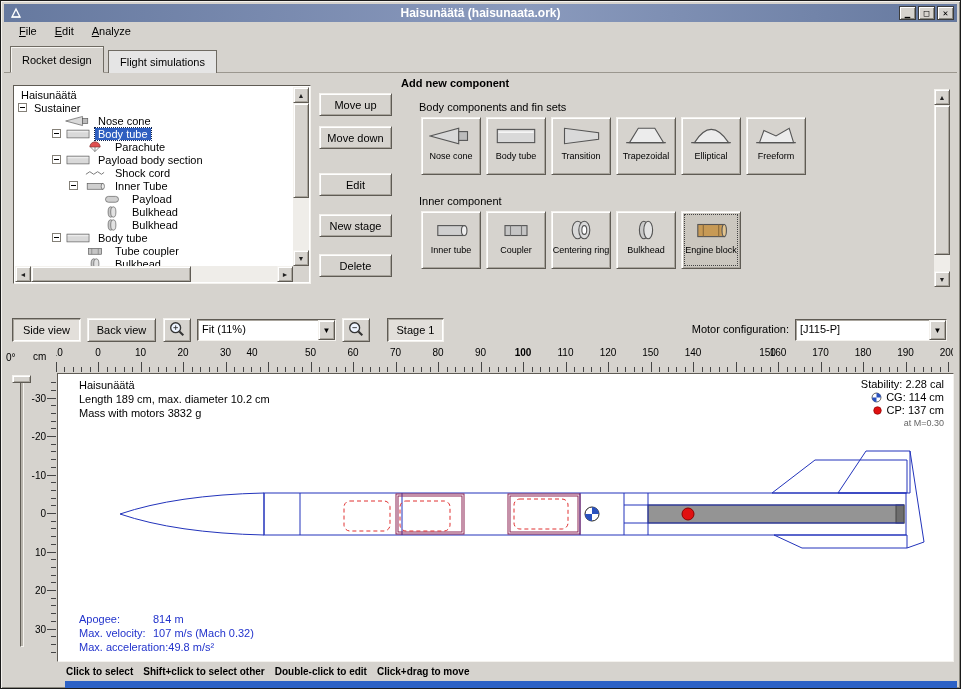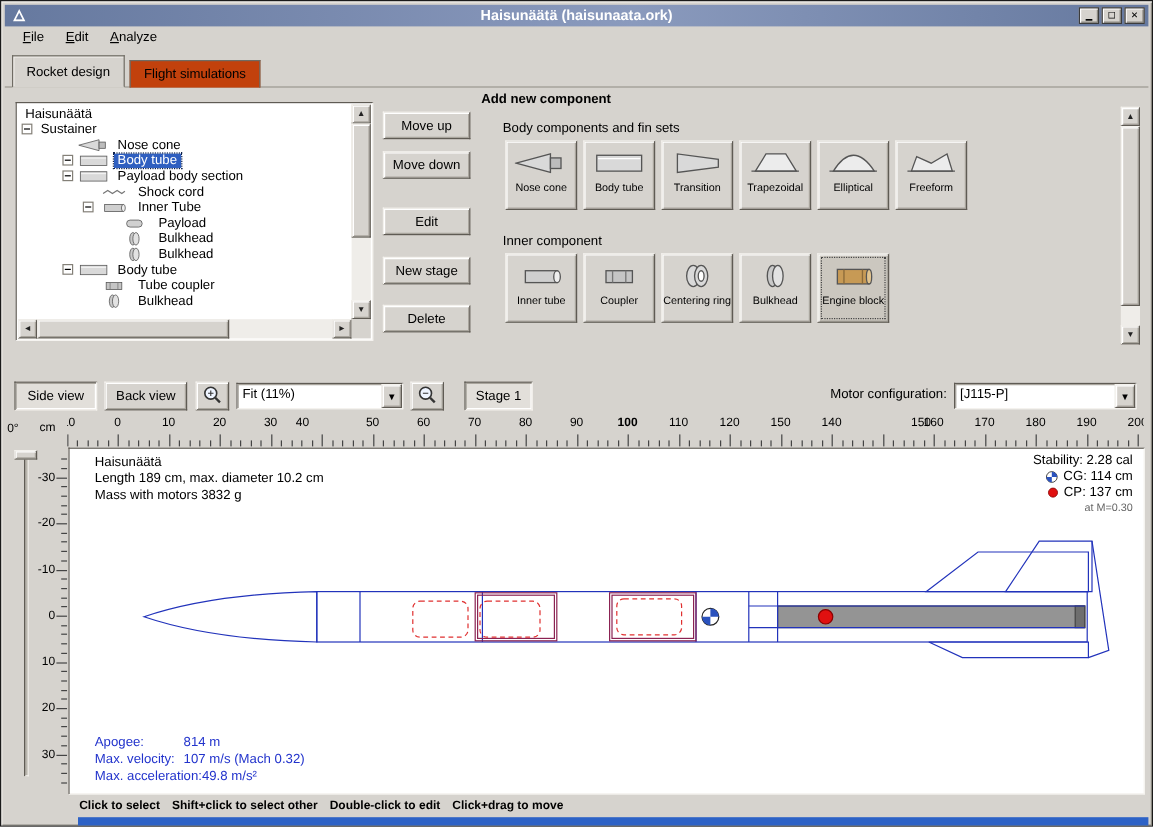--- a/index.html
+++ b/index.html
@@ -30,21 +30,21 @@
 
   
   .menubar { position:absolute; left:3px; top:21px; right:3px; height:20px; display:flex; padding-left:6px; }
   .mitem { display:inline-block; padding:3px 9px; }
   .mitem::first-letter { text-decoration: underline; }
 
   
   .tabrow { position:absolute; left:3px; top:44px; right:3px; height:28px; border-bottom:1px solid #9b978f; }
   .tab {
     position:absolute; bottom:-1px; padding:0 11px; display:flex; align-items:center;
-    border:1px solid #6f6b63; border-bottom:none; background:#c2410c; height:23px;
+    border:1px solid #6f6b63; border-bottom:none; background:#e5e5e5; height:23px;
   }
   .tab.active {
     height:27px; background:#d6d3ce; z-index:2;
     box-shadow: inset 1px 1px 0 #f6f4f0; border-bottom:1px solid #d6d3ce;
   }
   .tab-rocket { left:6px; }
   .tab-flight { left:104px; }
 
   
   .b3d {
@@ -212,20 +212,33 @@
       <div class="trow">
         <span class="tind" style="width:36px"></span>
         <span class="ebox"></span>
         <span class="ticon">
             <svg viewBox="0 0 40 18">
               <rect x="3" y="3" width="34" height="12" fill="#d9d9d9" stroke="#555"></rect>
               <line x1="4" y1="5.5" x2="36" y2="5.5" stroke="#fff"></line>
             </svg>
           </span>
         <span class="tlabel sel">Body tube</span>
+      </div>
+      <div class="trow">
+        <span class="tind" style="width:53px"></span>
+          <span class="espacer"></span>
+        <span class="ticon">
+            <svg viewBox="0 0 40 18">
+              <path d="M12,9 A8,8 0 0 1 28,9 Z" fill="#e05050" stroke="#803030"></path>
+              <line x1="13" y1="9" x2="20" y2="16" stroke="#555"></line>
+              <line x1="20" y1="9" x2="20" y2="16" stroke="#555"></line>
+              <line x1="27" y1="9" x2="20" y2="16" stroke="#555"></line>
+            </svg>
+          </span>
+        <span class="tlabel">Parachute</span>
       </div>
       <div class="trow">
         <span class="tind" style="width:36px"></span>
         <span class="ebox"></span>
         <span class="ticon">
             <svg viewBox="0 0 40 18">
               <rect x="3" y="3" width="34" height="12" fill="#d9d9d9" stroke="#555"></rect>
               <line x1="4" y1="5.5" x2="36" y2="5.5" stroke="#fff"></line>
             </svg>
           </span>

